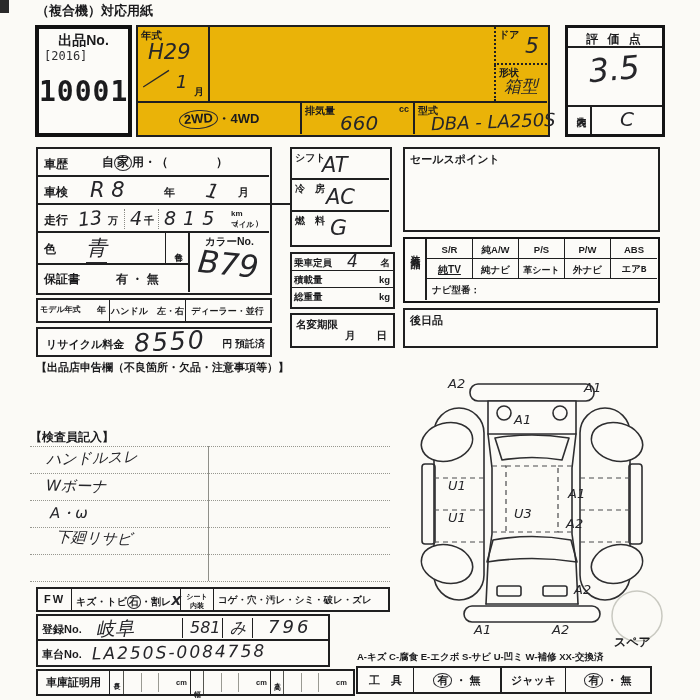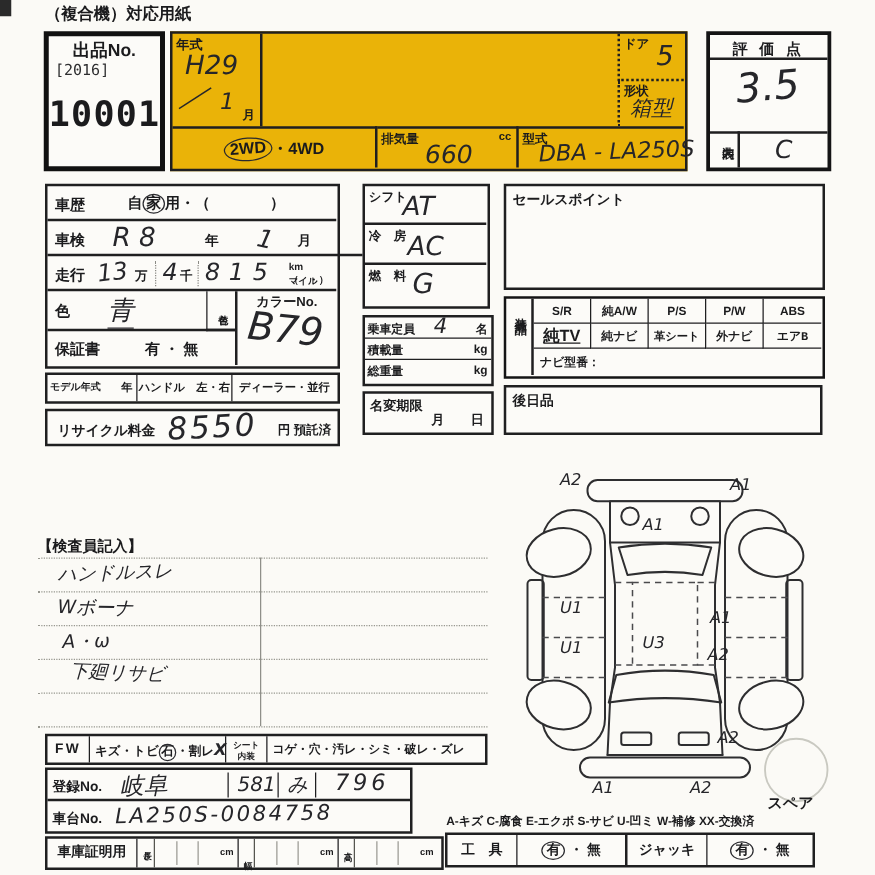--- a/index.html
+++ b/index.html
@@ -142,20 +142,21 @@
       <span class="l" style="font-size:9px;line-height:21px;">ディーラー・並行</span>
     </div>
   </div>
 
   <div class="a b" style="left:36px;top:327px;width:236px;height:30px;">
     <span class="a l" style="left:8px;top:8px;font-size:11px;">リサイクル料金</span>
     <span class="a hw" style="left:96px;top:-2px;font-size:25px;letter-spacing:2px;transform:rotate(-3deg);">8550</span>
     <span class="a l" style="right:5px;top:8px;font-size:10px;">円 預託済</span>
   </div>
 
+  <div class="a l" style="left:36px;top:360px;font-size:11px;">【出品店申告欄（不良箇所・欠品・注意事項等）】</div>
 
   <div class="a" style="left:290px;top:147px;width:102px;height:100px;border:2.5px solid #1f1f20;background:#fcfbf8;">
     <div class="cell" style="left:0;top:0;width:97px;height:31px;border-bottom:2px solid #1f1f20;">
       <span class="a l" style="left:3px;top:2px;font-size:10px;">シフト</span>
       <span class="a hw" style="left:30px;top:4px;font-size:21px;">AT</span>
     </div>
     <div class="cell" style="left:0;top:31px;width:97px;height:32px;border-bottom:2px solid #1f1f20;">
       <span class="a l" style="left:3px;top:2px;font-size:10px;">冷　房</span>
       <span class="a hw" style="left:34px;top:5px;font-size:21px;">AC</span>
     </div>
@@ -192,21 +193,21 @@
 
   <div class="a" style="left:403px;top:237px;width:257px;height:66px;border:2.5px solid #141415;background:#fcfbf8;">
     <div class="cell" style="left:0;top:0;width:22px;height:61px;border-right:2px solid #1f1f20;text-align:center;">
       <span class="l vert" style="font-size:10px;display:inline-block;margin-top:3px;letter-spacing:2px;">装備品</span>
     </div>
     <div class="cell" style="left:22px;top:0;width:46px;height:20px;border-right:1.5px solid #1f1f20;border-bottom:1.5px solid #1f1f20;text-align:center;"><span class="l" style="font-size:9.5px;line-height:20px;">S/R</span></div>
     <div class="cell" style="left:68px;top:0;width:46px;height:20px;border-right:1.5px solid #1f1f20;border-bottom:1.5px solid #1f1f20;text-align:center;"><span class="l" style="font-size:9.5px;line-height:20px;">純A/W</span></div>
     <div class="cell" style="left:114px;top:0;width:46px;height:20px;border-right:1.5px solid #1f1f20;border-bottom:1.5px solid #1f1f20;text-align:center;"><span class="l" style="font-size:9.5px;line-height:20px;">P/S</span></div>
     <div class="cell" style="left:160px;top:0;width:46px;height:20px;border-right:1.5px solid #1f1f20;border-bottom:1.5px solid #1f1f20;text-align:center;"><span class="l" style="font-size:9.5px;line-height:20px;">P/W</span></div>
     <div class="cell" style="left:206px;top:0;width:46px;height:20px;border-bottom:1.5px solid #1f1f20;text-align:center;"><span class="l" style="font-size:9.5px;line-height:20px;">ABS</span></div>
-    <div class="cell" style="left:22px;top:20px;width:46px;height:20px;border-right:1.5px solid #1f1f20;border-bottom:1.5px solid #1f1f20;text-align:center;"><span class="l" style="font-size:13px;line-height:20px;text-decoration:underline;">純TV</span></div>
+    <div class="cell" style="left:22px;top:20px;width:46px;height:20px;border-right:1.5px solid #1f1f20;border-bottom:1.5px solid #1f1f20;text-align:center;"><span class="l" style="font-size:10px;line-height:20px;text-decoration:underline;">純TV</span></div>
     <div class="cell" style="left:68px;top:20px;width:46px;height:20px;border-right:1.5px solid #1f1f20;border-bottom:1.5px solid #1f1f20;text-align:center;"><span class="l" style="font-size:9.5px;line-height:20px;">純ナビ</span></div>
     <div class="cell" style="left:114px;top:20px;width:46px;height:20px;border-right:1.5px solid #1f1f20;border-bottom:1.5px solid #1f1f20;text-align:center;"><span class="l" style="font-size:9px;line-height:20px;">革シート</span></div>
     <div class="cell" style="left:160px;top:20px;width:46px;height:20px;border-right:1.5px solid #1f1f20;border-bottom:1.5px solid #1f1f20;text-align:center;"><span class="l" style="font-size:9.5px;line-height:20px;">外ナビ</span></div>
     <div class="cell" style="left:206px;top:20px;width:46px;height:20px;border-bottom:1.5px solid #1f1f20;text-align:center;font-family:Liberation Mono, monospace;"><span class="l" style="font-size:9.5px;line-height:20px;">エアB</span></div>
     <div class="cell" style="left:22px;top:40px;width:230px;height:21px;">
       <span class="a l" style="left:5px;top:5px;font-size:9.5px;">ナビ型番：</span>
     </div>
   </div>
 
   <div class="a b" style="left:403px;top:308px;width:255px;height:40px;">

